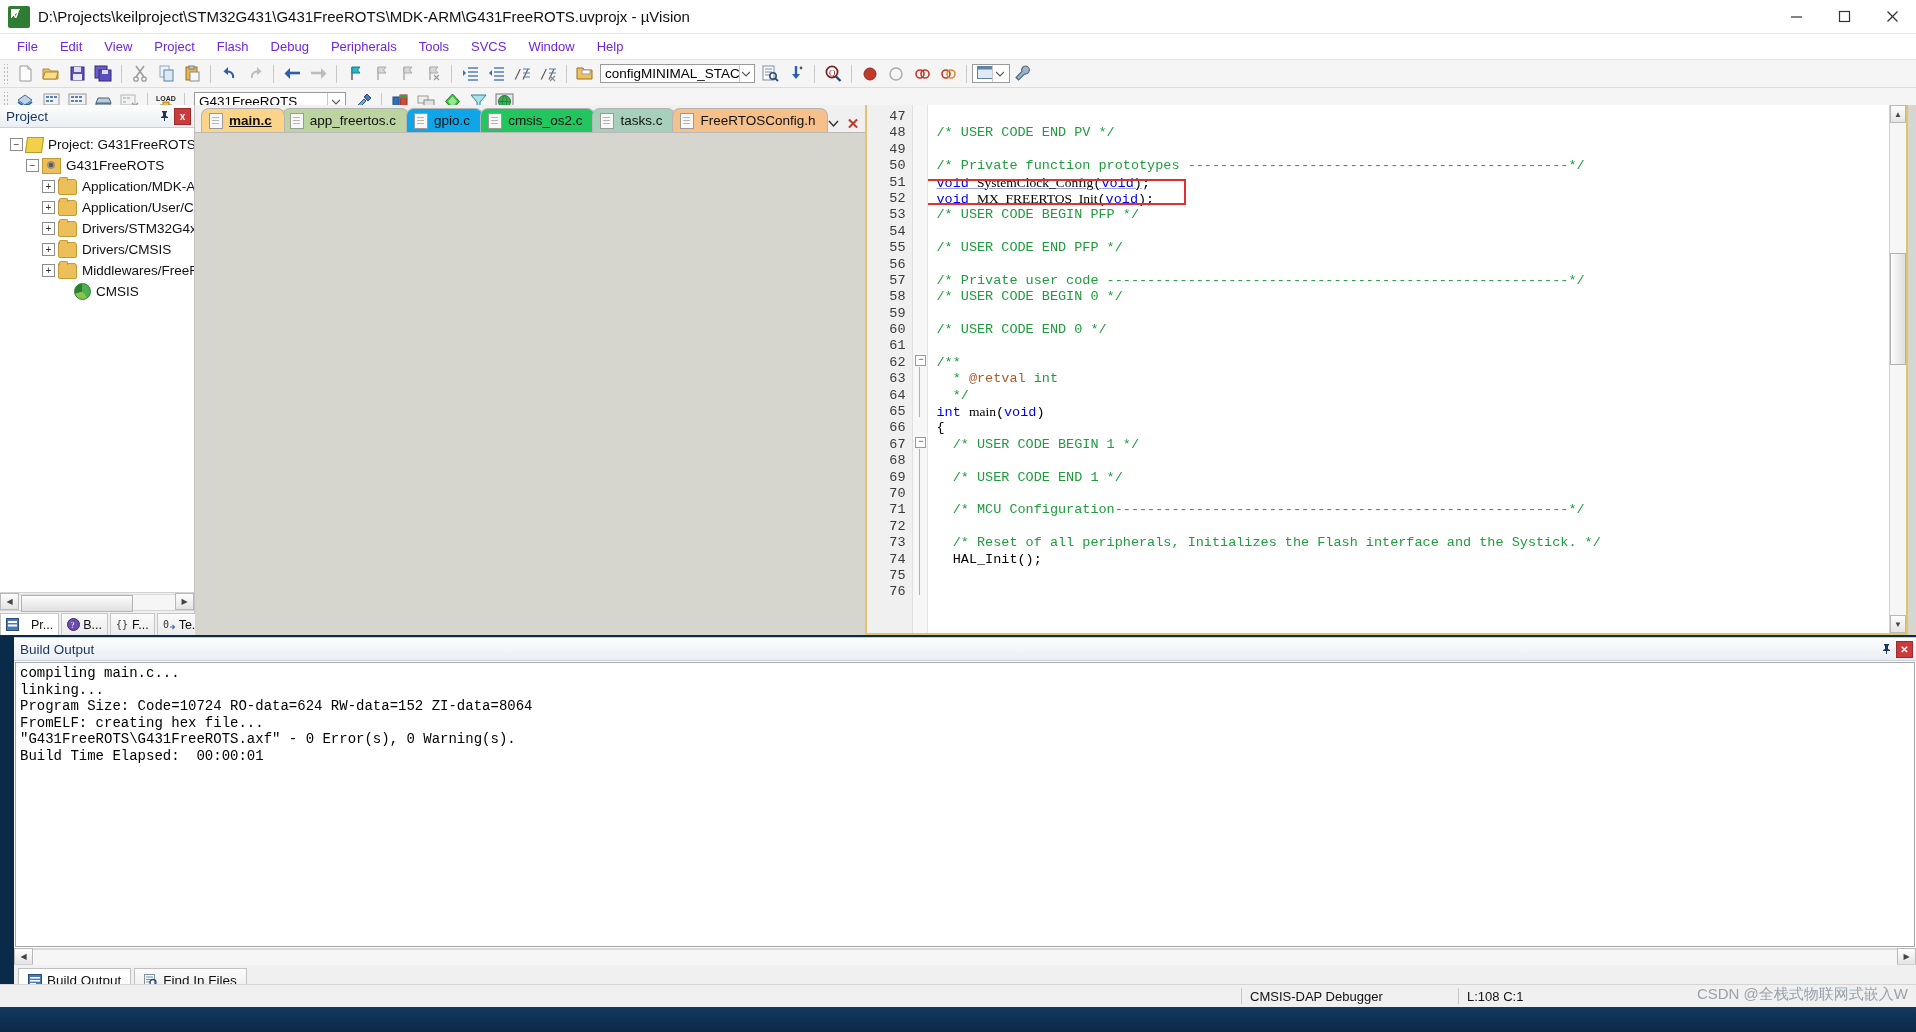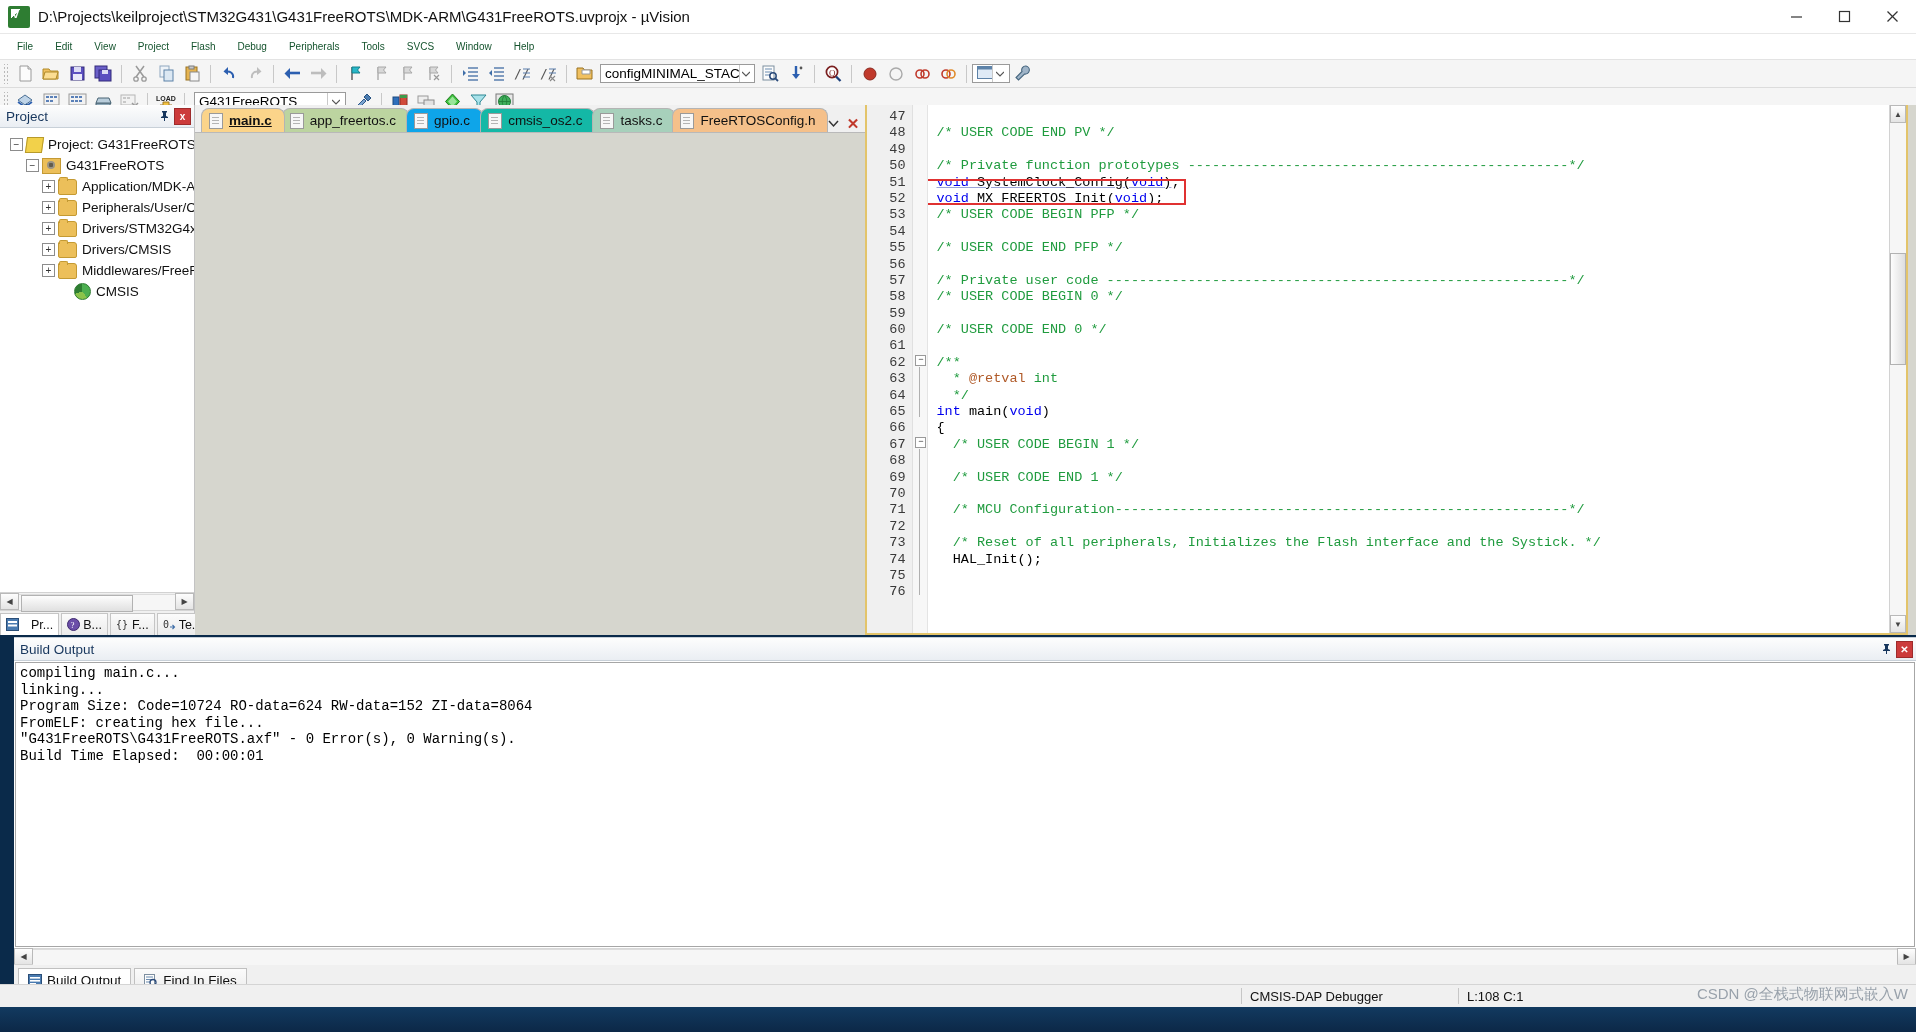--- a/index.html
+++ b/index.html
@@ -23,21 +23,21 @@
             font-family:"Liberation Sans",sans-serif;letter-spacing:-1px;}
   .title-text{font-size:15px;color:#111;white-space:nowrap;}
   .win-btns{margin-left:auto;display:flex;height:33px;}
   .win-btn{width:48px;height:33px;display:flex;align-items:center;justify-content:center;
            color:#333;font-size:15px;}
   .win-btn svg{display:block;}
 
   
   .menubar{height:25px;background:#fff;display:flex;align-items:center;padding-left:6px;
            border-bottom:1px solid #e3e3e3;}
-  .menu-item{padding:3px 11px;font-size:10px;color:#14532d;white-space:nowrap;}
+  .menu-item{padding:3px 11px;font-size:13px;color:#6d28d9;white-space:nowrap;}
 
   
   .toolbar{background:#f5f5f5;display:flex;align-items:center;height:27px;
            border-bottom:1px solid #dcdcdc;padding-left:2px;}
   .tb-grip{width:7px;height:20px;margin-right:3px;flex:none;
     background-image:radial-gradient(#b9b9b9 1px,transparent 1px);
     background-size:3px 4px;background-position:1px 2px;}
   .tb-btn{width:26px;height:23px;display:flex;align-items:center;justify-content:center;flex:none;}
   .tb-sep{width:1px;height:18px;background:#c8c8c8;margin:0 5px;flex:none;}
   .tb-combo{height:19px;border:1px solid #9a9a9a;background:#fff;display:flex;align-items:center;
@@ -121,21 +121,21 @@
               text-align:right;padding-top:4px;box-sizing:border-box;}
   .gutter-fold{width:14px;background:#f7f7f7;border-right:1px solid #e4e4e4;flex:none;
               padding-top:4px;position:relative;}
   .code-lines{flex:1;padding-top:4px;position:relative;overflow:hidden;}
   .ln, .cl{height:16.4px;line-height:16.4px;font-family:"Liberation Mono","DejaVu Sans Mono",monospace;
            font-size:13.5px;white-space:pre;}
   .ln{color:#3a3a3a;padding-right:7px;}
   .cl{padding-left:8px;color:#000;}
   .cmt{color:#1f9b3e;}
   .kw{color:#0000ee;}
-  .fn{color:#000;}
+  .fn{color:#000;font-family:Liberation Serif, serif;}
   .doc{color:#b05a28;}
   .ul{text-decoration:underline;text-decoration-color:#9aa3d8;}
   .foldbox{position:absolute;left:2px;width:9px;height:9px;border:1px solid #9a9a9a;background:#fff;
            font-size:9px;line-height:7px;text-align:center;color:#333;
            font-family:"Liberation Sans",sans-serif;}
   .foldline{position:absolute;left:6px;width:1px;background:#b0b0b0;}
   .annot-box{position:absolute;border:2px solid #e03131;pointer-events:none;}
   .v-scroll{width:16px;background:#f0f0f0;border-left:1px solid #d2d2d2;flex:none;
             display:flex;flex-direction:column;}
   .vs-arrow{height:16px;background:linear-gradient(#fdfdfd,#e4e4e4);border:1px solid #b9b9b9;
@@ -580,21 +580,21 @@
 
         <div class="tr-row" style="padding-left:42px;">
           <span class="exp">+</span>
           <span class="tico folder"></span>
           <span class="tr-label">Application/MDK-A</span>
         </div>
 
         <div class="tr-row" style="padding-left:42px;">
           <span class="exp">+</span>
           <span class="tico folder"></span>
-          <span class="tr-label">Peripherals/User/C</span>
+          <span class="tr-label">Application/User/C</span>
         </div>
 
         <div class="tr-row" style="padding-left:42px;">
           <span class="exp">+</span>
           <span class="tico folder"></span>
           <span class="tr-label">Drivers/STM32G4xx</span>
         </div>
 
         <div class="tr-row" style="padding-left:42px;">
           <span class="exp">+</span>
@@ -669,21 +669,21 @@
           <span class="etab-label">main.c</span>
         </div>
         <div class="etab" style="background:#bcd4a0;">
           <span class="tab-ic"></span>
           <span class="etab-label">app_freertos.c</span>
         </div>
         <div class="etab" style="background:#0ea5e9;">
           <span class="tab-ic"></span>
           <span class="etab-label">gpio.c</span>
         </div>
-        <div class="etab" style="background:#14b8a6;align-items:center;">
+        <div class="etab" style="background:#22c55e;align-items:center;">
           <span class="tab-ic"></span>
           <span class="etab-label">cmsis_os2.c</span>
         </div>
         <div class="etab" style="background:#a7d0bb;">
           <span class="tab-ic"></span>
           <span class="etab-label">tasks.c</span>
         </div>
         <div class="etab" style="background:#f5c08a;">
           <span class="tab-ic"></span>
           <span class="etab-label">FreeRTOSConfig.h</span>

